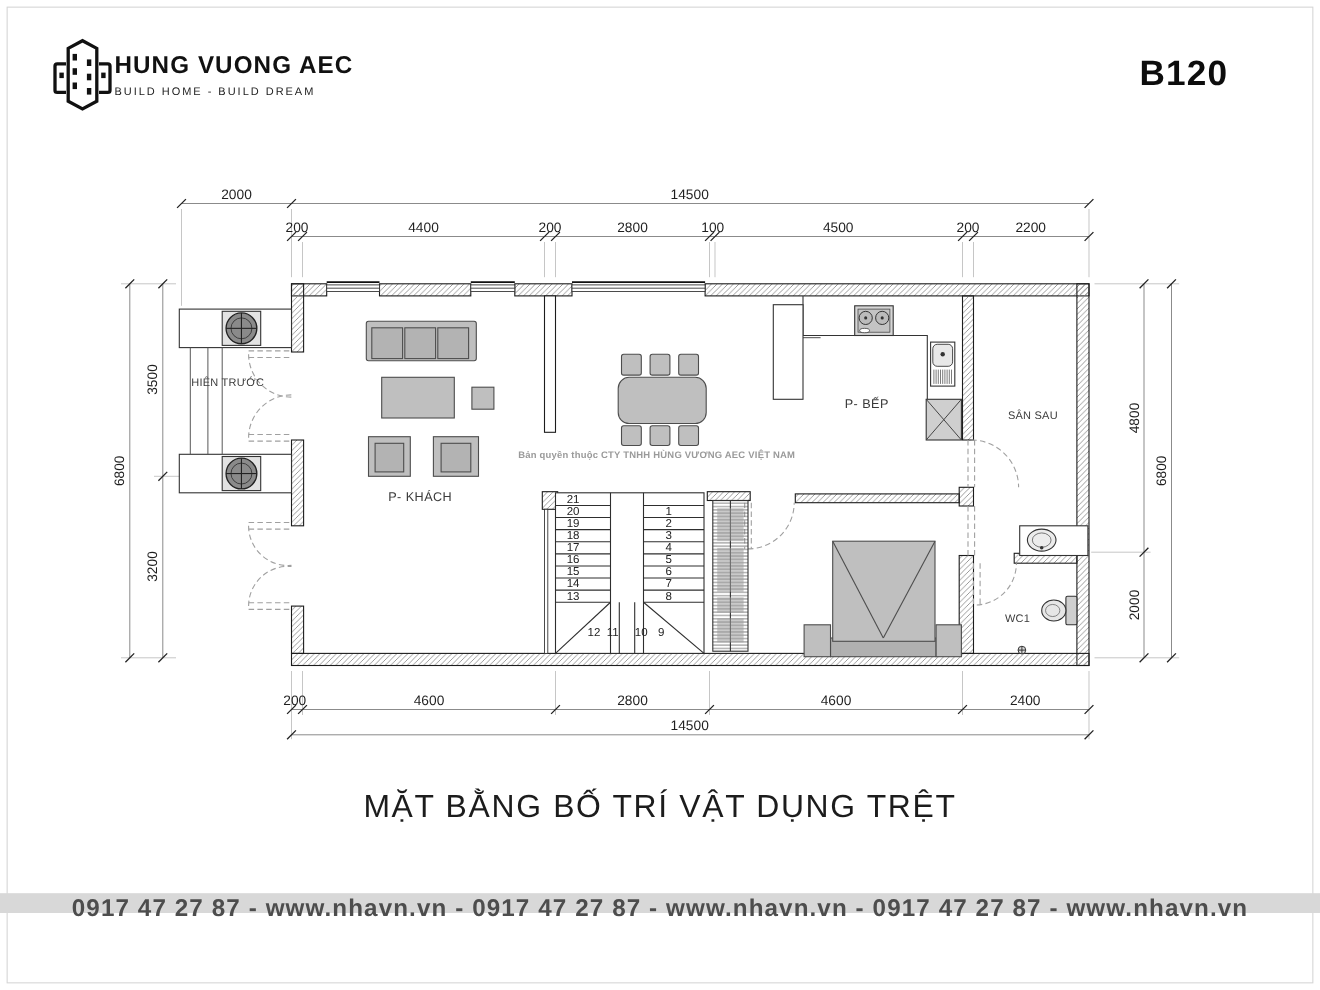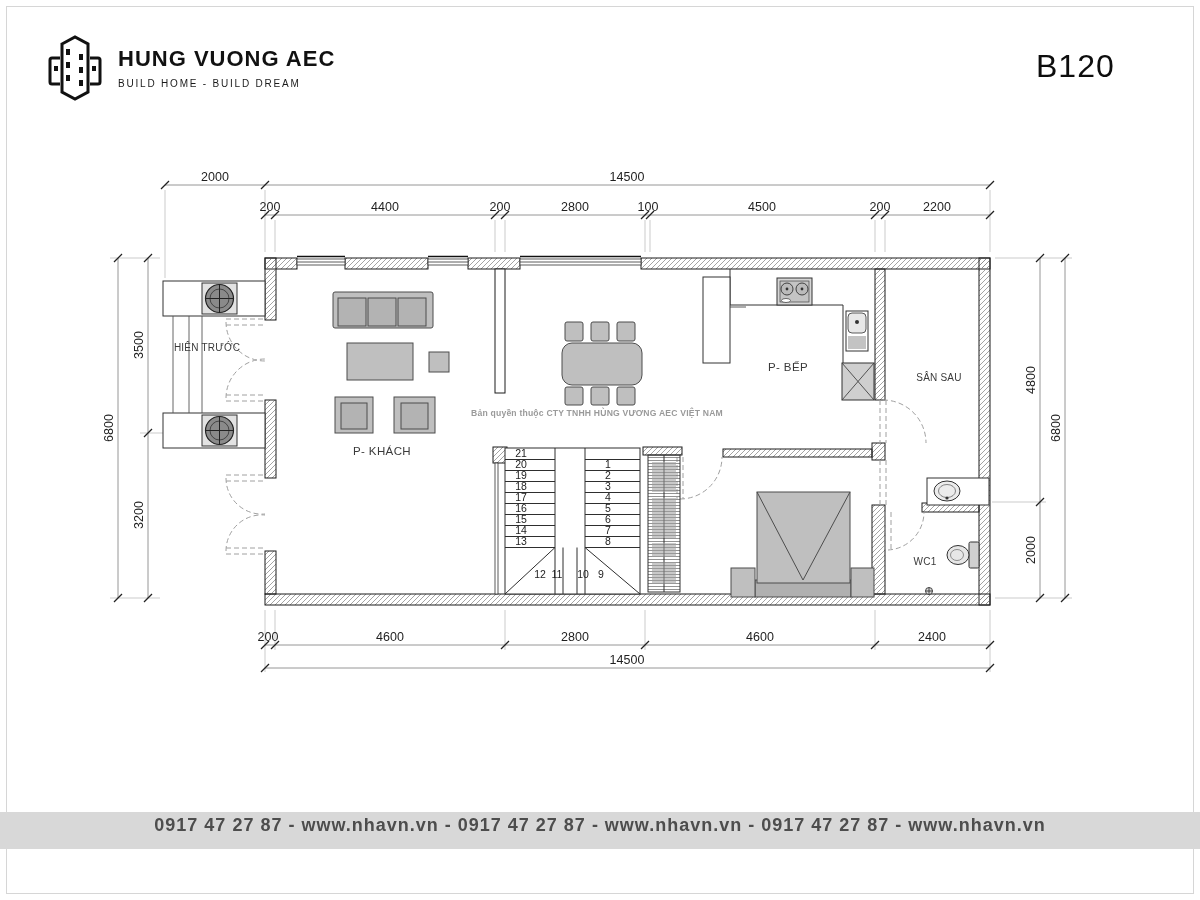--- a/index.html
+++ b/index.html
@@ -1,29 +1,29 @@
 <!DOCTYPE html>
 <html><head>
 <meta charset="utf-8">
 <style>
   html,body{margin:0;padding:0;background:#ffffff;}
   .page{position:relative;width:1200px;height:900px;background:#fff;overflow:hidden;
         font-family:"Liberation Sans",sans-serif;}
   .frame{position:absolute;inset:6px;border:1px solid #d6d6d6;pointer-events:none;}
-  .header{position:absolute;left:46px;top:34px;display:flex;align-items:flex-start;gap:14px;}
+  .header{position:absolute;left:46px;top:34px;display:flex;align-items:flex-start;}
   .brand-block{padding-top:12px;}
   .brand{font-size:22px;font-weight:bold;letter-spacing:1px;color:#111;}
   .tagline{margin-top:6px;font-size:10px;font-weight:normal;letter-spacing:1.8px;color:#1a1a1a;}
-  .code{position:absolute;left:1036px;top:48px;font-size:32px;font-weight:normal;
+  .code{position:absolute;left:1036px;top:48px;font-size:32px;font-weight:bold;
         letter-spacing:1px;color:#0d0d0d;text-align:center;}
   .plan-svg{position:absolute;left:0;top:0;}
   .title{position:absolute;left:0;top:718px;width:100%;text-align:center;
          font-size:29px;letter-spacing:1.5px;color:#1c1c1c;font-weight:normal;}
-  .footer{position:absolute;left:0;top:812px;width:100%;height:37px;background:#d8d8d8;
-          text-align:center;line-height:27px;font-size:18px;font-weight:bold;
+  .footer{position:absolute;left:0;top:812px;width:100%;height:18px;background:#d8d8d8;
+          text-align:center;line-height:27px;font-size:22px;font-weight:bold;
           letter-spacing:1px;color:#4d4d4d;}
   svg text{font-family:"Liberation Sans",sans-serif;}
   .dim-t{font-size:12.5px;fill:#1f1f1f;}
   .room-t{font-size:11.5px;fill:#3a3a3a;letter-spacing:.4px;}
   .room-s{font-size:10px;fill:#3a3a3a;letter-spacing:.2px;}
   .stair-t{font-size:10.5px;fill:#222;}
   .wm-t{font-size:8.6px;font-weight:bold;fill:#9a9a9a;letter-spacing:.2px;}
 </style>
 </head>
 <body>
@@ -426,14 +426,15 @@
     <g text-anchor="middle">
       <text class="room-s" x="207" y="351">HIÊN TRƯỚC</text>
       <text class="room-t" x="382" y="455">P- KHÁCH</text>
       <text class="room-t" x="788" y="371">P- BẾP</text>
       <text class="room-s" x="939" y="381">SÂN SAU</text>
       <text class="room-s" x="925" y="565">WC1</text>
       <text class="wm-t" x="597" y="416">Bản quyền thuộc CTY TNHH HÙNG VƯƠNG AEC VIỆT NAM</text>
     </g>
   </svg>
 
+  <div class="title">MẶT BẰNG BỐ TRÍ VẬT DỤNG TRỆT</div>
   <div class="footer">0917 47 27 87 - www.nhavn.vn - 0917 47 27 87 - www.nhavn.vn - 0917 47 27 87 - www.nhavn.vn</div>
 </div>
 
 </body></html>

